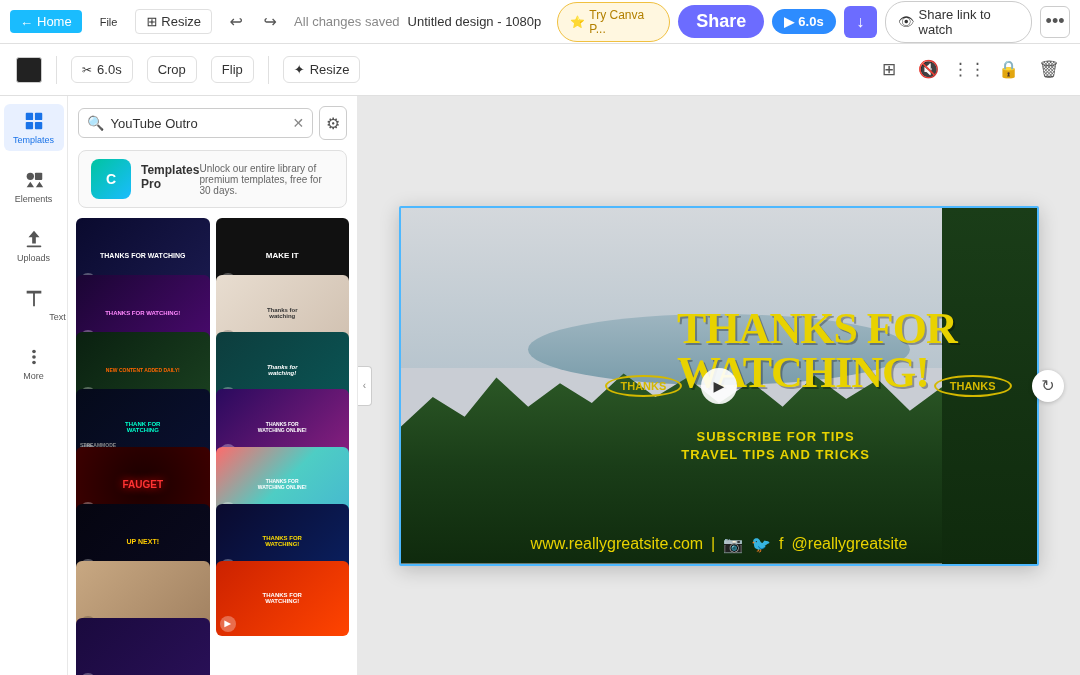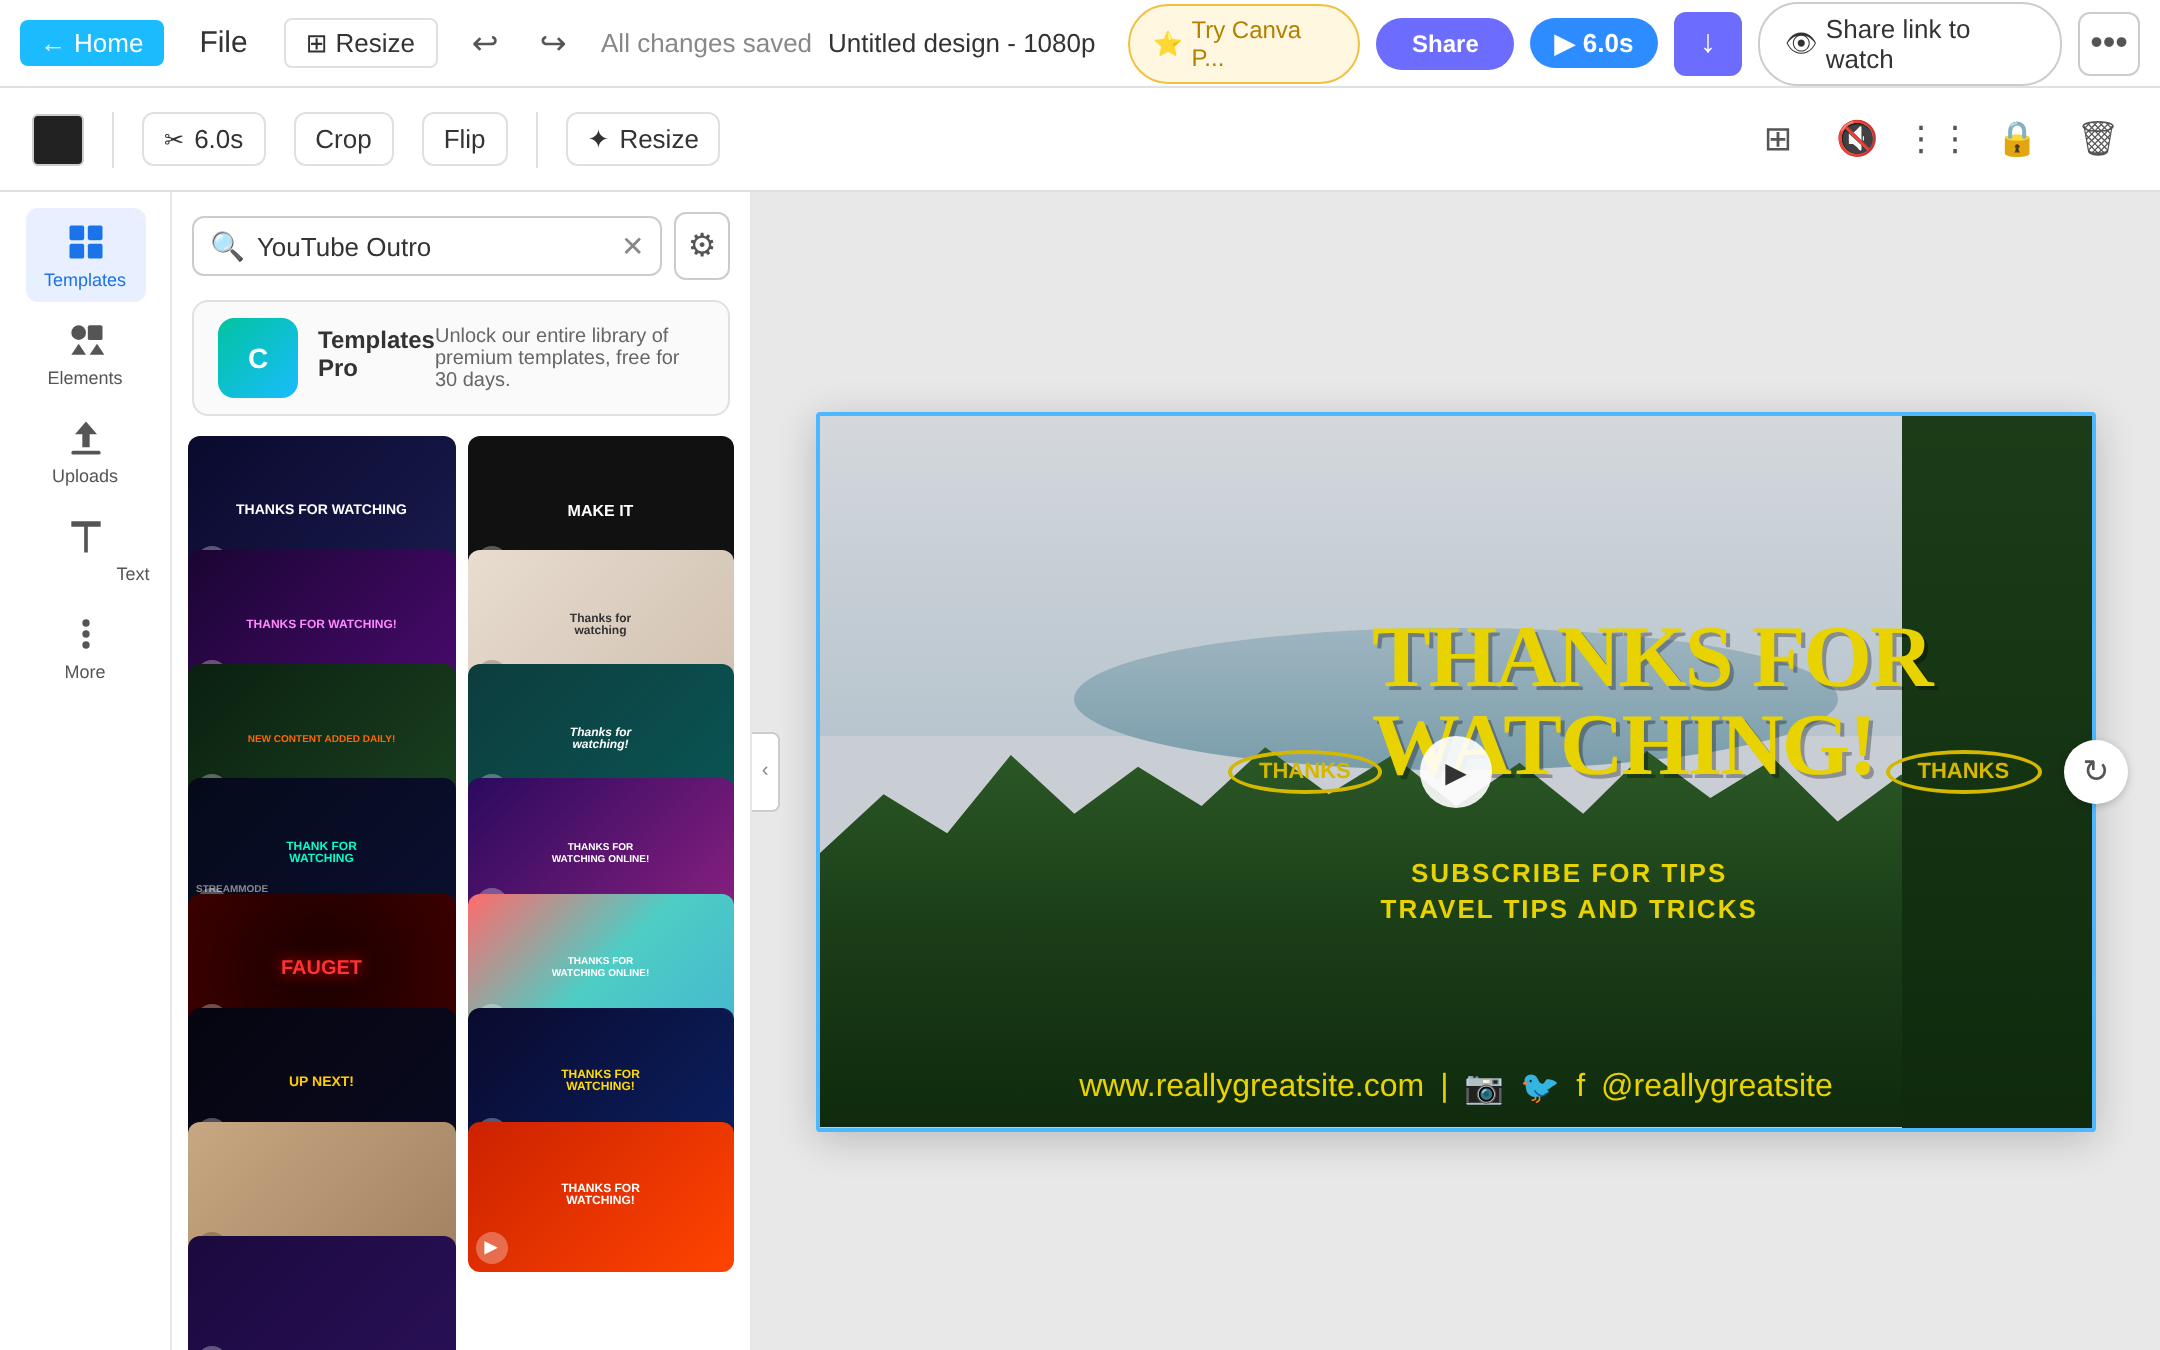--- a/index.html
+++ b/index.html
@@ -17,21 +17,21 @@
       flex-shrink: 0;
       z-index: 100;
     }
     .top-bar-home {
       display: flex; align-items: center; gap: 4px;
       color: #fff; background: #1abcfe; border-radius: 4px;
       padding: 4px 10px; font-size: 13px; font-weight: 500; cursor: pointer;
     }
     .top-bar-file {
       display: flex; align-items: center; gap: 4px;
-      color: #333; padding: 4px 10px; font-size: 15px; cursor: pointer; text-align: right;
+      color: #333; padding: 4px 10px; font-size: 11px; cursor: pointer; text-align: right;
     }
     .top-bar-resize {
       display: flex; align-items: center; gap: 4px;
       color: #333; padding: 4px 10px; font-size: 13px; cursor: pointer;
       border: 1px solid #e0e0e0; border-radius: 4px;
     }
     .top-bar-undo-redo {
       display: flex; align-items: center; gap: 2px;
     }
     .icon-btn {
@@ -42,21 +42,21 @@
     .saved-text { color: #888; font-size: 13px; flex: 0 0 auto; }
     .design-title { color: #333; font-size: 13px; font-weight: 500; flex: 0 0 auto; }
     .top-bar-spacer { flex: 1; }
     .try-canva-btn {
       display: flex; align-items: center; gap: 4px;
       background: #fff7e0; color: #b38000; border: 1px solid #f0c040;
       border-radius: 20px; padding: 5px 12px; font-size: 12px; font-weight: 500; cursor: pointer;
     }
     .share-btn {
       background: #6c6cff; color: #fff; border: none; border-radius: 20px;
-      padding: 6px 18px; font-size: 12px; font-weight: 600; cursor: pointer;
+      padding: 6px 18px; font-size: 18px; font-weight: 600; cursor: pointer;
     }
     .timer-btn {
       display: flex; align-items: center; gap: 4px;
       background: #2d8cff; color: #fff; border: none; border-radius: 20px;
       padding: 5px 12px; font-size: 13px; font-weight: 600; cursor: pointer;
     }
     .download-btn {
       width: 36px; height: 32px; display: flex; align-items: center; justify-content: center;
       background: #6c6cff; color: #fff; border: none; border-radius: 6px; cursor: pointer; font-size: 16px;
     }
@@ -101,28 +101,28 @@
 
     
     .main-layout {
       display: flex;
       flex: 1;
       overflow: hidden;
     }
 
     
     .left-nav {
-      width: 86px;
+      width: 68px;
       background: #fff;
       border-right: 1px solid #e8e8e8;
       display: flex;
       flex-direction: column;
       align-items: center;
       padding: 8px 0;
-      gap: 2px;
+      gap: 12px;
       flex-shrink: 0;
     }
     .nav-item {
       width: 60px; display: flex; flex-direction: column; align-items: center;
       padding: 6px 4px; border-radius: 6px; cursor: pointer; font-size: 10px; color: #555; gap: 3px;
     }
     .nav-item.active { background: #e8f0ff; color: #1a73e8; }
     .nav-item svg { width: 22px; height: 22px; }
 
     

